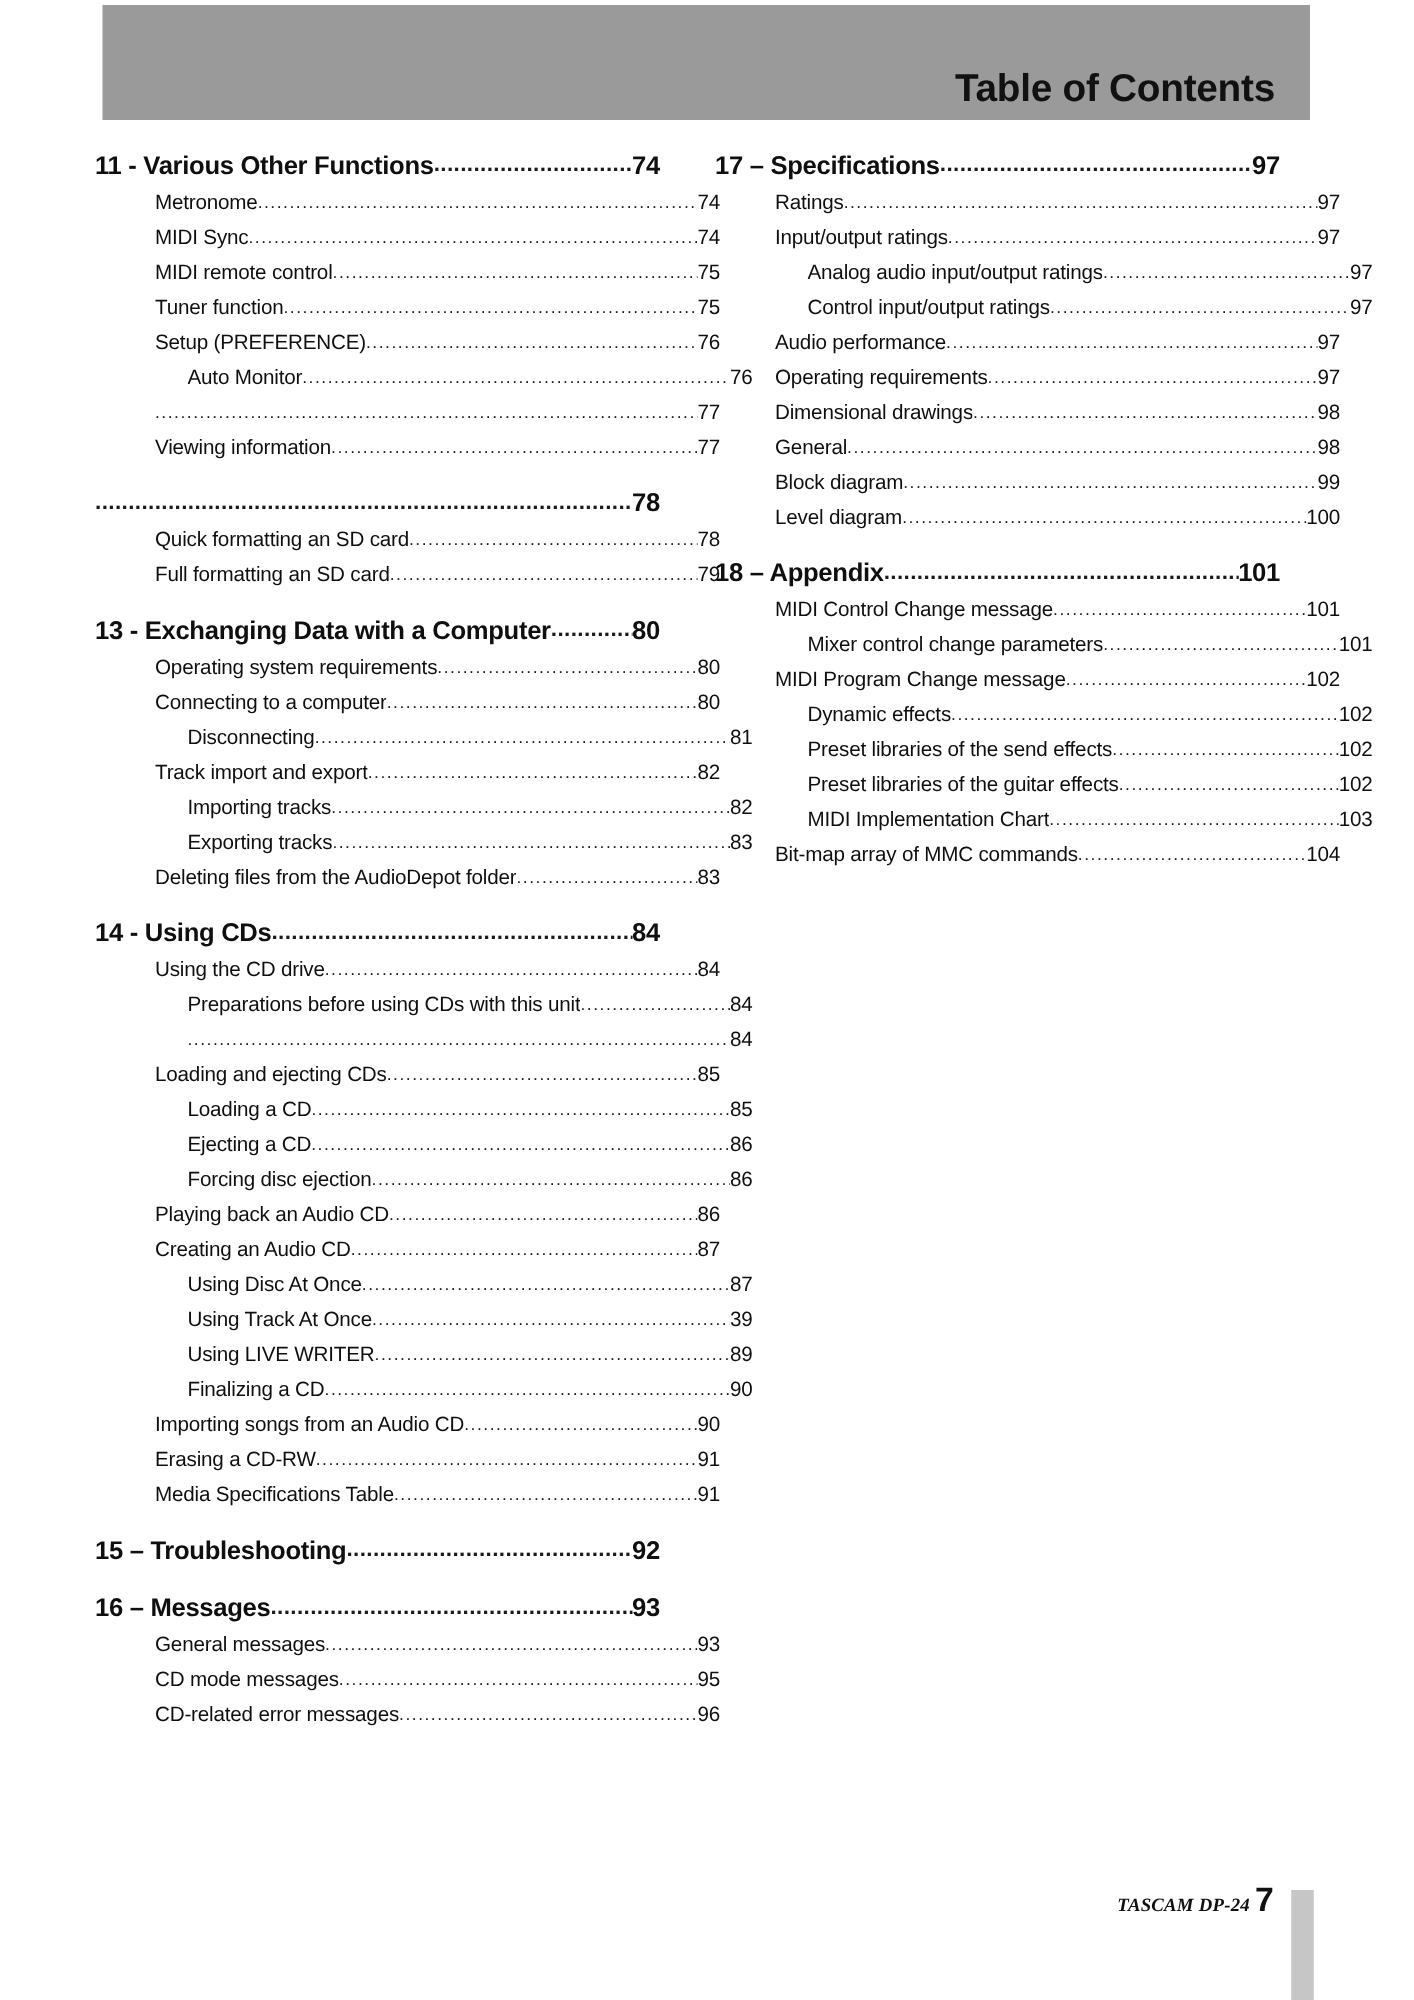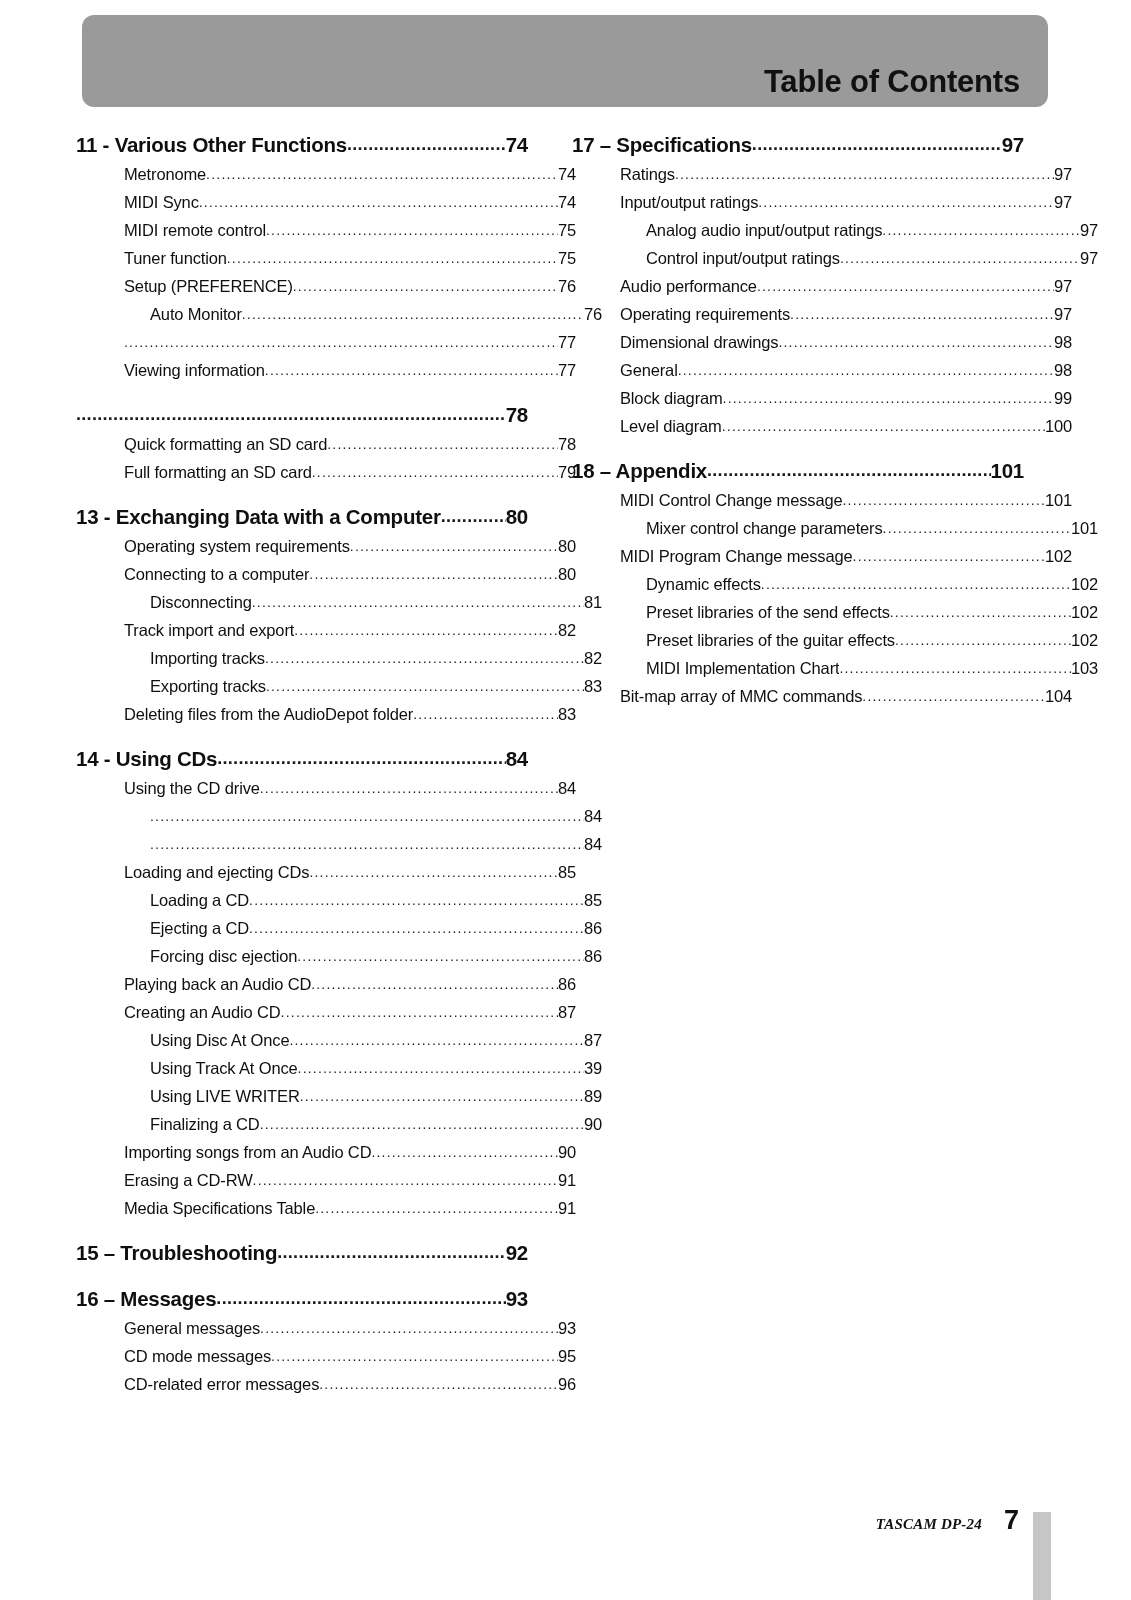--- a/index.html
+++ b/index.html
@@ -13,25 +13,24 @@
     position: relative;
     font-family: "Liberation Sans", "DejaVu Sans", sans-serif;
     color: #0f0f0f;
     overflow: hidden;
   }
 
   
   #header-band {
     position: absolute;
     left: 82px;
-    top: 15px;
+    top: 4px;
     width: 966px;
     height: 92px;
     background: #9a9a9a;
-    border-radius: 12px;
   }
   #header-title {
     position: absolute;
     right: 28px;
     bottom: 7px;
     font-size: 31px;
     font-weight: bold;
     letter-spacing: -0.2px;
     color: #111111;
     white-space: nowrap;
@@ -88,21 +87,21 @@
   .lvl0 {
     font-weight: bold;
     font-size: 20.5px;
     line-height: 30px;
     height: 30px;
     margin-top: 16px;
     letter-spacing: -0.25px;
   }
   .lvl0 .leader { font-size: 18px; letter-spacing: 0.3px; top: -2px; }
   .lvl0 .pageno { font-size: 20.5px; }
-  .lvl0:first-child { margin-top: 12px; }
+  .lvl0:first-child { margin-top: 0; }
 
   
   .lvl1 {
     font-size: 16.5px;
     padding-left: 48px;
     letter-spacing: -0.15px;
   }
   
   .lvl2 {
     font-size: 16.5px;
@@ -110,21 +109,21 @@
     letter-spacing: -0.15px;
   }
 
   
   #footer {
     position: absolute;
     right: 112px;
     bottom: 66px;
     display: flex;
     align-items: baseline;
-    gap: 22px;
+    gap: 4px;
   }
   #footer-brand {
     font-family: "Liberation Serif", "DejaVu Serif", serif;
     font-style: italic;
     font-weight: bold;
     font-size: 15px;
     letter-spacing: 0.2px;
     color: #111;
   }
   #footer-pageno {
@@ -253,20 +252,21 @@
         <span class="label">14 - Using CDs</span>
         <span class="leader">.........................................................................................</span>
         <span class="pageno">84</span>
       </div>
       <div class="toc-row lvl1">
         <span class="label">Using the CD drive</span>
         <span class="leader">.........................................................................................</span>
         <span class="pageno">84</span>
       </div>
       <div class="toc-row lvl2">
+        <span class="label">Preparations before using CDs with this unit</span>
         <span class="leader">.........................................................................................</span>
         <span class="pageno">84</span>
       </div>
       <div class="toc-row lvl2">
         <span class="leader">.........................................................................................</span>
         <span class="pageno">84</span>
       </div>
       <div class="toc-row lvl1">
         <span class="label">Loading and ejecting CDs</span>
         <span class="leader">.........................................................................................</span>

